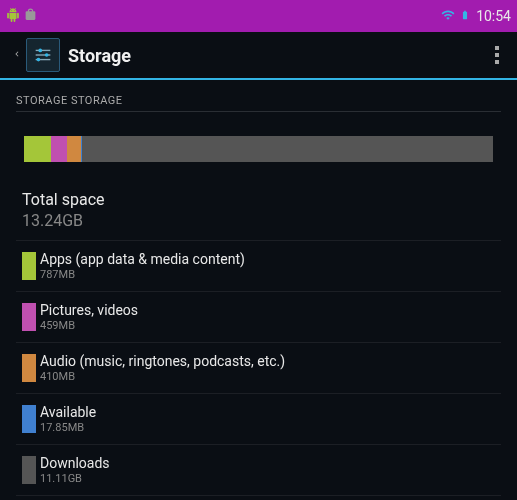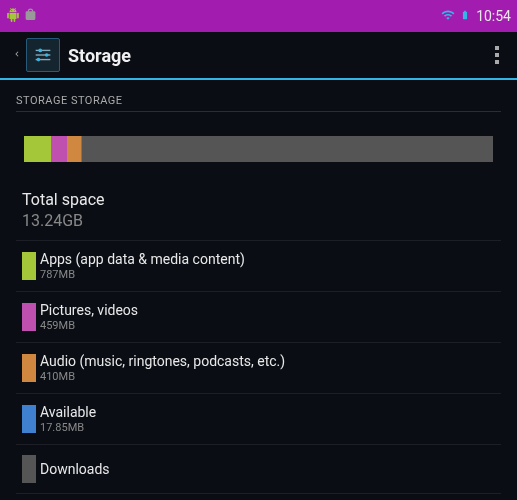--- a/index.html
+++ b/index.html
@@ -216,16 +216,17 @@
         <div class="swatch" style="background: rgb(64, 128, 208);"></div>
         <div class="item-text">
           <div class="item-label">Available</div>
           <div class="item-sub">17.85MB</div>
         </div>
       </div>
       <div class="storage-item">
         <div class="swatch" style="background: rgb(85, 85, 85);"></div>
         <div class="item-text">
           <div class="item-label">Downloads</div>
+          <div class="item-sub">11.11GB</div>
         </div>
       </div>
     </div>
 </div>
 
 </body></html>

